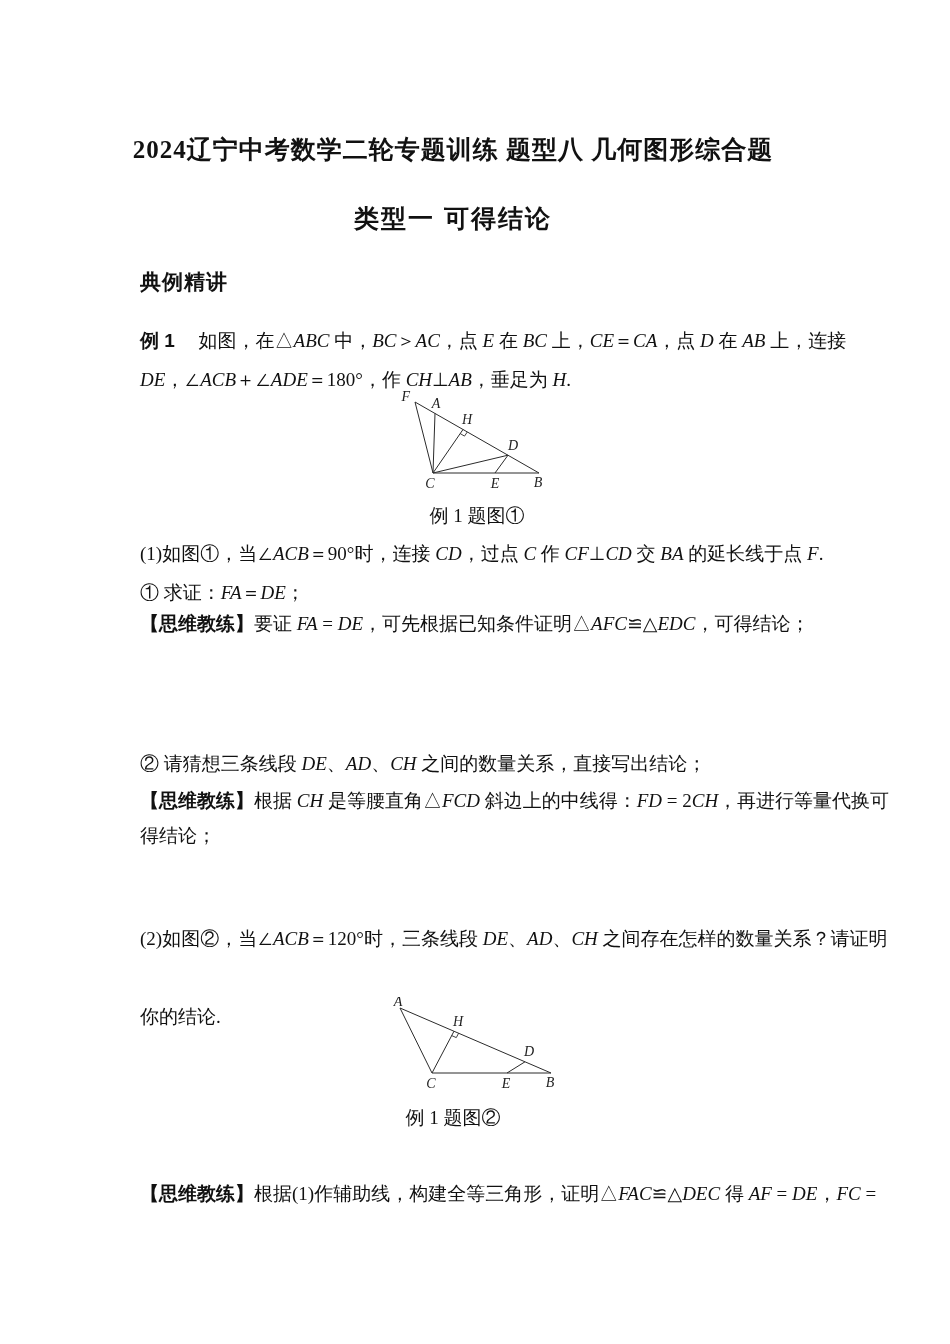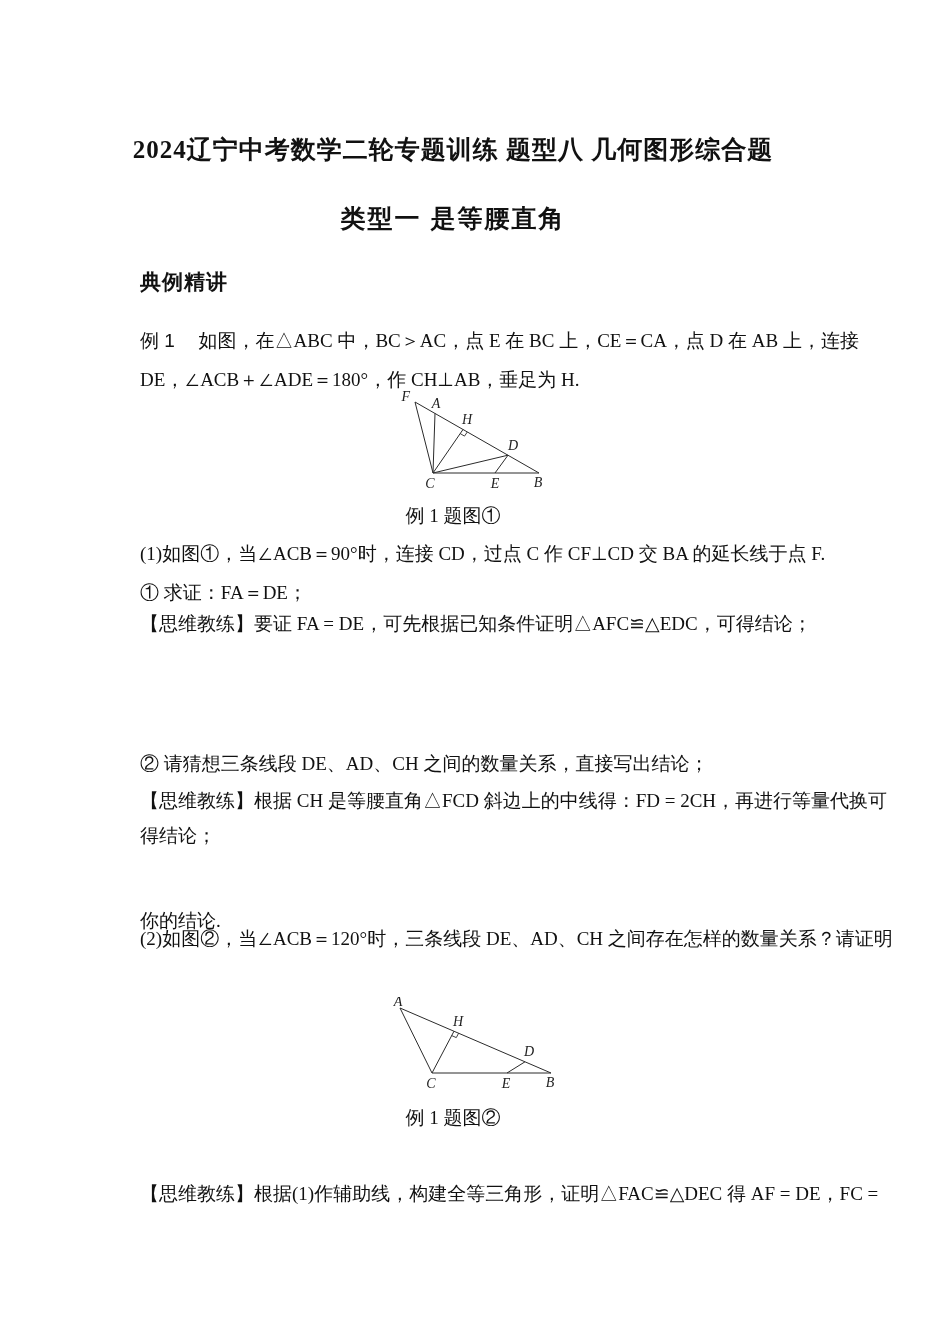--- a/index.html
+++ b/index.html
@@ -7,31 +7,31 @@
     width:950px;height:1344px;background:#ffffff;color:#111;
     font-family:"Liberation Serif", serif;position:relative;overflow:hidden;
   }
   .abs{position:absolute;}
   .center{left:0;width:906px;text-align:center;}
   .doc-title{top:133px;font-size:25px;font-weight:bold;font-family:"Liberation Serif", serif;letter-spacing:1px;}
   .doc-subtitle{top:202px;font-size:25px;font-weight:bold;font-family:"Liberation Sans", sans-serif;letter-spacing:2px;}
   .section-heading{top:268px;left:140px;font-size:21px;font-weight:bold;font-family:Liberation Mono, monospace;letter-spacing:1px;}
   .bodyline{left:140px;font-size:19px;line-height:26px;white-space:nowrap;}
   .caption{font-size:19px;}
-  .seg-i{font-family:"Liberation Serif", serif;}
-  .seg-b{font-weight:normal;font-family:"Liberation Sans", sans-serif;}
+  .seg-i{font-style:italic;font-family:"Liberation Serif", serif;}
+  .seg-b{font-weight:bold;font-family:"Liberation Sans", sans-serif;}
   svg{display:block;}
   svg line, svg path{stroke:#2b2b2b;stroke-width:1;fill:none;}
   svg text{font-family:"Liberation Serif", serif;font-style:italic;font-size:14px;fill:#222;}
 </style>
 </head>
 <body>
 
 <div class="abs center doc-title">2024辽宁中考数学二轮专题训练 题型八 几何图形综合题</div>
-<div class="abs center doc-subtitle">类型一 是等腰直角</div>
+<div class="abs center doc-subtitle">类型一 可得结论</div>
 <div class="abs section-heading">典例精讲</div>
 
 <div class="abs bodyline" style="top:328px;"><span class="seg-b">例 1</span><span>　 如图，在△</span><span class="seg-i">ABC</span><span> 中，</span><span class="seg-i">BC</span><span>＞</span><span class="seg-i">AC</span><span>，点 </span><span class="seg-i">E</span><span> 在 </span><span class="seg-i">BC</span><span> 上，</span><span class="seg-i">CE</span><span>＝</span><span class="seg-i">CA</span><span>，点 </span><span class="seg-i">D</span><span> 在 </span><span class="seg-i">AB</span><span> 上，连接</span></div>
 <div class="abs bodyline" style="top:367px;"><span class="seg-i">DE</span><span>，∠</span><span class="seg-i">ACB</span><span>＋∠</span><span class="seg-i">ADE</span><span>＝180°，作 </span><span class="seg-i">CH</span><span>⊥</span><span class="seg-i">AB</span><span>，垂足为 </span><span class="seg-i">H</span><span>.</span></div>
 
 <svg class="abs" style="left:388px;top:389px;" width="175" height="108" viewBox="0 0 175 108">
   <line x1="27" y1="13" x2="151" y2="84"></line>
   <line x1="27" y1="13" x2="45" y2="84"></line>
   <line x1="47" y1="24.4" x2="45" y2="84"></line>
   <line x1="45" y1="84" x2="75" y2="40.5"></line>
@@ -40,32 +40,32 @@
   <line x1="120" y1="66.2" x2="107" y2="84"></line>
   <path d="M72.2 44.6 L76.5 47.1 L79.3 43" style="stroke-width:0.9"></path>
   <text x="22" y="12" text-anchor="end">F</text>
   <text x="48" y="19" text-anchor="middle">A</text>
   <text x="79" y="35" text-anchor="middle">H</text>
   <text x="125" y="61" text-anchor="middle">D</text>
   <text x="42" y="99" text-anchor="middle">C</text>
   <text x="107" y="99" text-anchor="middle">E</text>
   <text x="150" y="98" text-anchor="middle">B</text>
 </svg>
-<div class="abs center caption" style="top:503px;">例 1 题图①</div>
+<div class="abs center caption" style="top:503px;margin-left:24px;">例 1 题图①</div>
 
 <div class="abs bodyline" style="top:541px;"><span>(1)如图①，当∠</span><span class="seg-i">ACB</span><span>＝90°时，连接 </span><span class="seg-i">CD</span><span>，过点 </span><span class="seg-i">C</span><span> 作 </span><span class="seg-i">CF</span><span>⊥</span><span class="seg-i">CD</span><span> 交 </span><span class="seg-i">BA</span><span> 的延长线于点 </span><span class="seg-i">F</span><span>.</span></div>
 <div class="abs bodyline" style="top:580px;text-align:right;"><span>① 求证：</span><span class="seg-i">FA</span><span>＝</span><span class="seg-i">DE</span><span>；</span></div>
 <div class="abs bodyline" style="top:611px;"><span class="seg-b">【思维教练】</span><span>要证 </span><span class="seg-i">FA</span><span> = </span><span class="seg-i">DE</span><span>，可先根据已知条件证明△</span><span class="seg-i">AFC</span><span>≌△</span><span class="seg-i">EDC</span><span>，可得结论；</span></div>
 
 <div class="abs bodyline" style="top:751px;"><span>② 请猜想三条线段 </span><span class="seg-i">DE</span><span>、</span><span class="seg-i">AD</span><span>、</span><span class="seg-i">CH</span><span> 之间的数量关系，直接写出结论；</span></div>
 <div class="abs bodyline" style="top:788px;"><span class="seg-b">【思维教练】</span><span>根据 </span><span class="seg-i">CH</span><span> 是等腰直角△</span><span class="seg-i">FCD</span><span> 斜边上的中线得：</span><span class="seg-i">FD</span><span> = 2</span><span class="seg-i">CH</span><span>，再进行等量代换可</span></div>
 <div class="abs bodyline" style="top:823px;"><span>得结论；</span></div>
 
 <div class="abs bodyline" style="top:926px;"><span>(2)如图②，当∠</span><span class="seg-i">ACB</span><span>＝120°时，三条线段 </span><span class="seg-i">DE</span><span>、</span><span class="seg-i">AD</span><span>、</span><span class="seg-i">CH</span><span> 之间存在怎样的数量关系？请证明</span></div>
-<div class="abs bodyline" style="top:908px;"><span>你的结论.</span></div>
+<div class="abs bodyline" style="top:1004px;"><span>你的结论.</span></div>
 
 <svg class="abs" style="left:388px;top:997px;" width="182" height="102" viewBox="0 0 182 102">
   <line x1="12" y1="11" x2="163" y2="76"></line>
   <line x1="12" y1="11" x2="44" y2="76"></line>
   <line x1="44" y1="76" x2="66" y2="34.2"></line>
   <line x1="44" y1="76" x2="163" y2="76"></line>
   <line x1="137" y1="64.8" x2="119" y2="76"></line>
   <path d="M63.7 38.6 L68.3 40.6 L70.6 36.2" style="stroke-width:0.9"></path>
   <text x="10" y="9" text-anchor="middle">A</text>
   <text x="70" y="29" text-anchor="middle">H</text>

